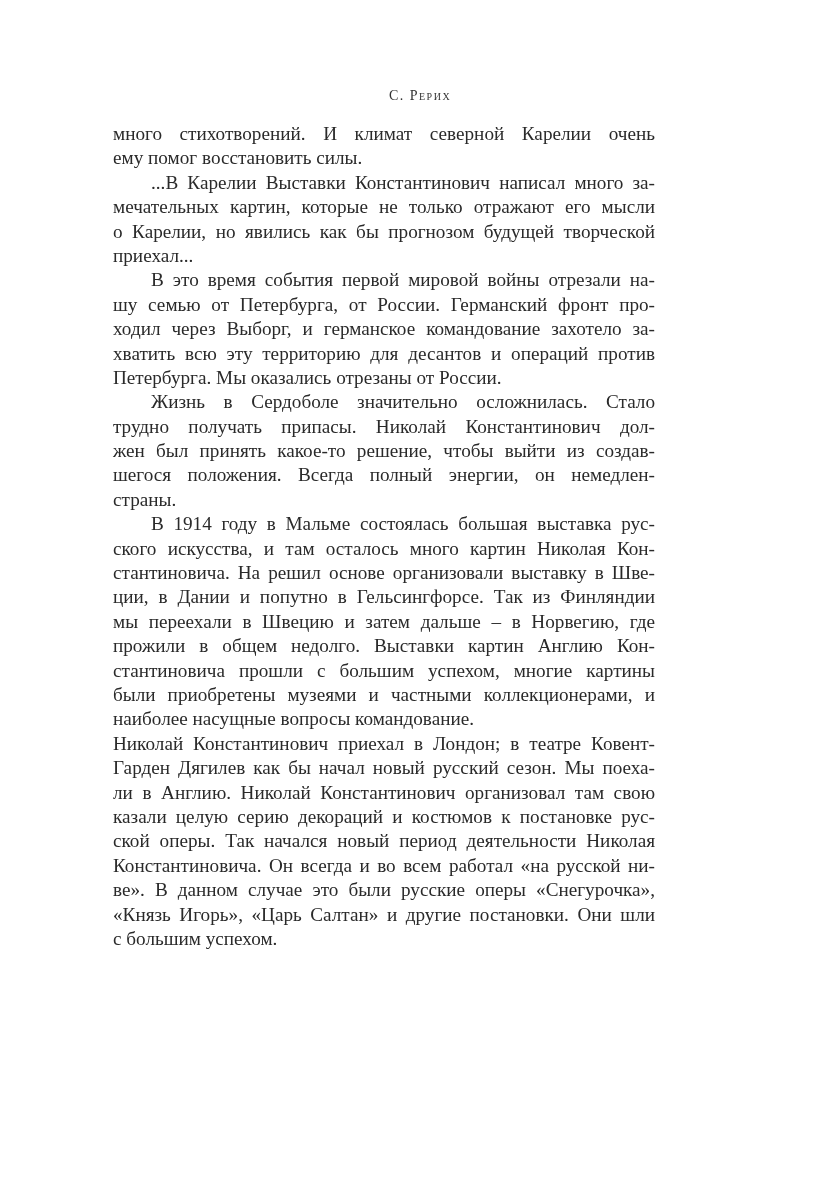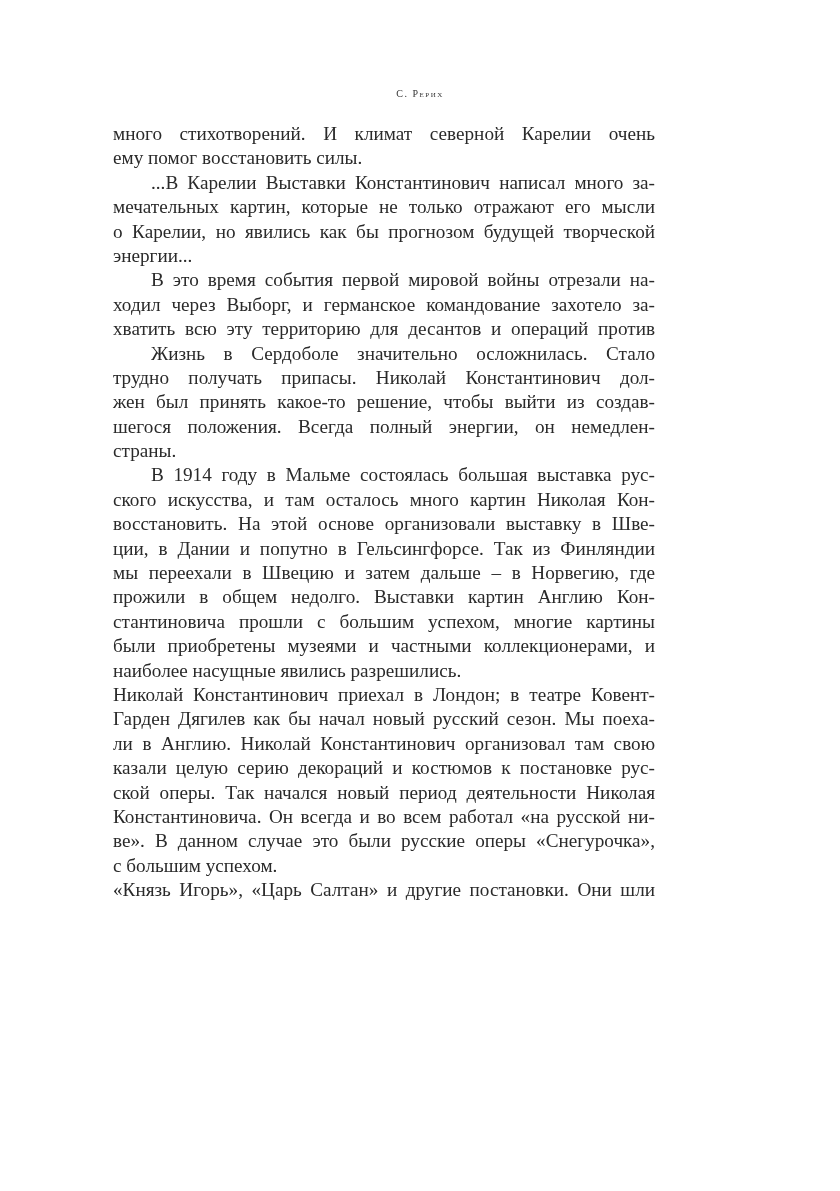--- a/index.html
+++ b/index.html
@@ -1,21 +1,21 @@
 <!DOCTYPE html>
 <html><head>
 <meta charset="utf-8">
 <style>
   html, body { margin: 0; padding: 0; background: #ffffff; }
   body { width: 840px; height: 1191px; position: relative; overflow: hidden; }
   .page { position: absolute; left: 0; top: 0; width: 840px; height: 1191px; background: #ffffff; }
   .running-head {
     position: absolute; left: 0; width: 840px; top: 88px;
     text-align: center; font-family: "Liberation Serif", "DejaVu Serif", serif;
-    font-size: 10px; letter-spacing: 1.5px; color: #333333; font-variant: small-caps;
+    font-size: 14px; letter-spacing: 1.5px; color: #333333; font-variant: small-caps;
   }
   .body-text {
     position: absolute; left: 113px; top: 122px; width: 542px;
     font-family: "Liberation Serif", "DejaVu Serif", serif;
     font-size: 19.2px; color: #2a2a2a;
   }
   .line {
     display: block; height: 24.4px; line-height: 24.4px;
     text-align: justify; text-align-last: justify; white-space: nowrap;
     overflow: visible;
@@ -31,42 +31,44 @@
 <body>
 
 <div class="page">
   <div class="running-head">С. Рерих</div>
   <div class="body-text" id="body-text">
       <span class="line">много стихотворений. И климат северной Карелии очень</span>
       <span class="line last">ему помог восстановить силы.</span>
       <span class="line indent">...В Карелии Выставки Константинович написал много за-</span>
       <span class="line">мечательных картин, которые не только отражают его мысли</span>
       <span class="line">о Карелии, но явились как бы прогнозом будущей творческой</span>
-      <span class="line last">энергии...</span>
+      <span class="line last">приехал...</span>
       <span class="line indent">В это время события первой мировой войны отрезали на-</span>
+      <span class="line">шу семью от Петербурга, от России. Германский фронт про-</span>
       <span class="line">ходил через Выборг, и германское командование захотело за-</span>
       <span class="line">хватить всю эту территорию для десантов и операций против</span>
+      <span class="line last">Петербурга. Мы оказались отрезаны от России.</span>
       <span class="line indent">Жизнь в Сердоболе значительно осложнилась. Стало</span>
       <span class="line">трудно получать припасы. Николай Константинович дол-</span>
       <span class="line">жен был принять какое-то решение, чтобы выйти из создав-</span>
       <span class="line">шегося положения. Всегда полный энергии, он немедлен-</span>
       <span class="line last">страны.</span>
       <span class="line indent">В 1914 году в Мальме состоялась большая выставка рус-</span>
       <span class="line">ского искусства, и там осталось много картин Николая Кон-</span>
-      <span class="line">восстановить. На этой основе организовали выставку в Шве-</span>
+      <span class="line">стантиновича. На решил основе организовали выставку в Шве-</span>
       <span class="line">ции, в Дании и попутно в Гельсингфорсе. Так из Финляндии</span>
       <span class="line">мы переехали в Швецию и затем дальше – в Норвегию, где</span>
       <span class="line">прожили в общем недолго. Выставки картин Англию Кон-</span>
       <span class="line">стантиновича прошли с большим успехом, многие картины</span>
       <span class="line">были приобретены музеями и частными коллекционерами, и</span>
-      <span class="line last">наиболее насущные явились разрешились.</span>
+      <span class="line last">наиболее насущные вопросы командование.</span>
       <span class="line">Николай Константинович приехал в Лондон; в театре Ковент-</span>
       <span class="line">Гарден Дягилев как бы начал новый русский сезон. Мы поеха-</span>
       <span class="line">ли в Англию. Николай Константинович организовал там свою</span>
       <span class="line">казали целую серию декораций и костюмов к постановке рус-</span>
       <span class="line">ской оперы. Так начался новый период деятельности Николая</span>
       <span class="line">Константиновича. Он всегда и во всем работал «на русской ни-</span>
       <span class="line">ве». В данном случае это были русские оперы «Снегурочка»,</span>
+      <span class="line">«Князь Игорь», «Царь Салтан» и другие постановки. Они шли</span>
       <span class="line last">с большим успехом.</span>
-      <span class="line">«Князь Игорь», «Царь Салтан» и другие постановки. Они шли</span>
     </div>
   <div class="page-number">14</div>
 </div>
 
 </body></html>

